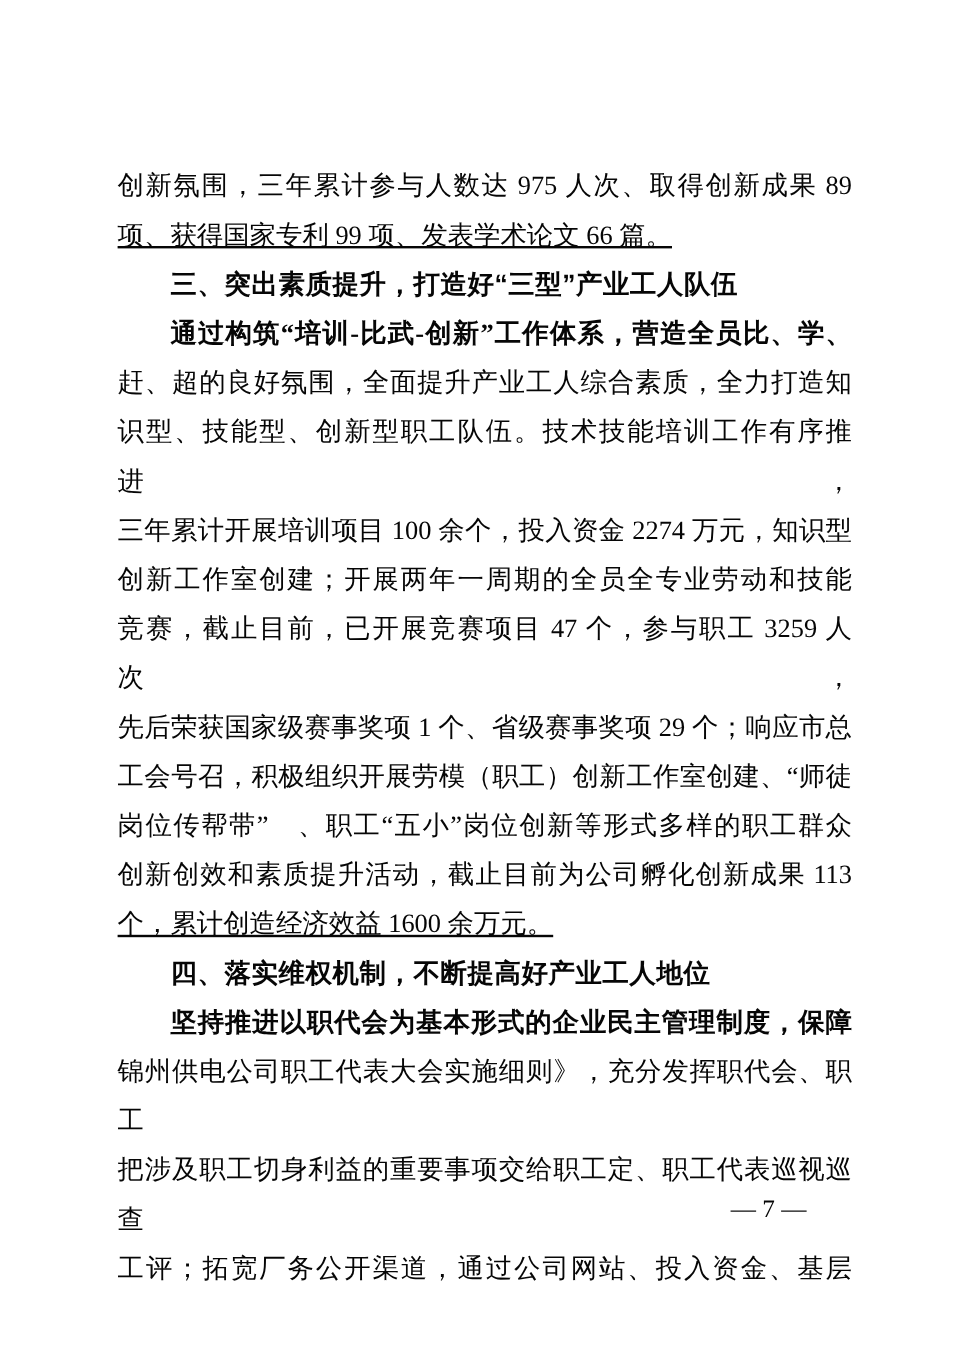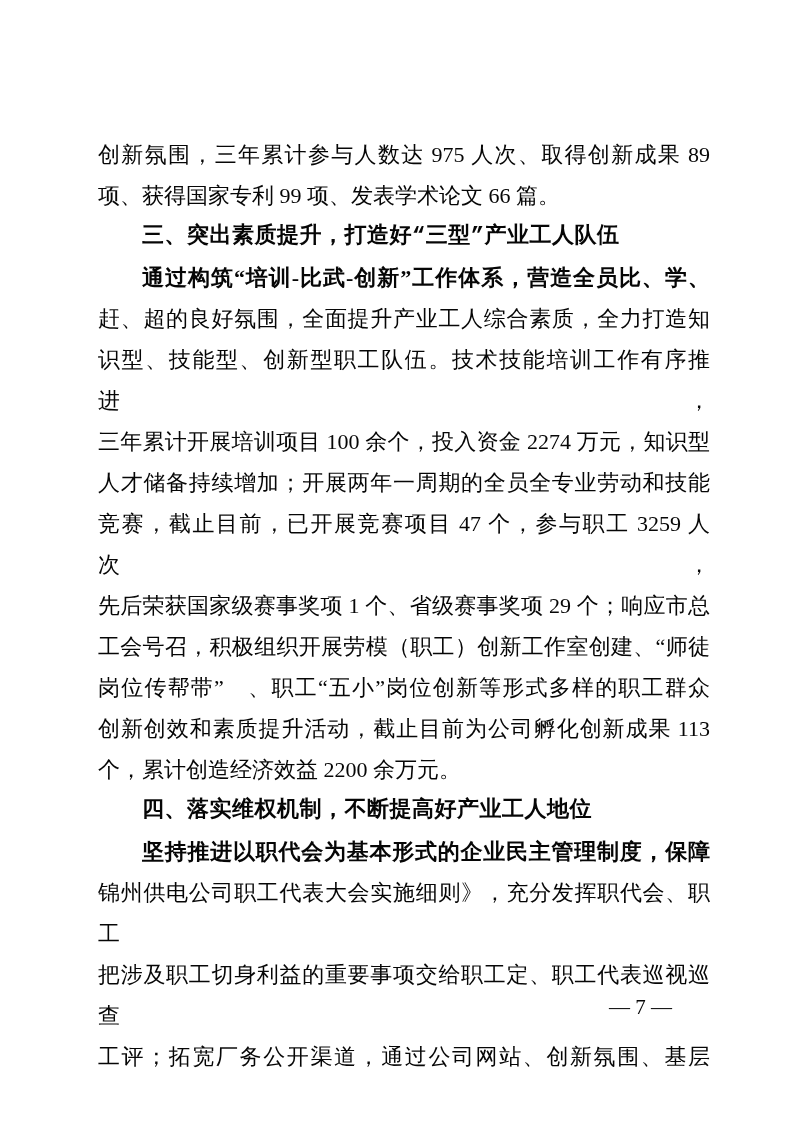--- a/index.html
+++ b/index.html
@@ -24,27 +24,28 @@
     font-family: "Liberation Serif", "DejaVu Serif", serif;
     font-size: 22px;
     line-height: 41px;
     color: #060606;
     text-align: justify;
     text-align-last: justify;
     white-space: normal;
   }
   .ln.endp {
     text-align-last: left;
+    text-decoration: underline;
   }
   .ln.ind {
     text-indent: 44px;
     font-weight: bold;
   }
   .ln.hd {
-    font-family: Liberation Mono, monospace;
+    font-family: Liberation Sans, sans-serif;
     font-weight: 700;
     text-align-last: left;
     letter-spacing: 0.5px;
   }
   .footer {
     position: absolute;
     top: 993px;
     right: 122px;
     font-family: "Liberation Serif", "DejaVu Serif", serif;
     font-size: 21px;
@@ -57,27 +58,27 @@
 
 <div class="page">
   <div class="content">
     <div class="ln">创新氛围，三年累计参与人数达 975 人次、取得创新成果 89</div>
     <div class="ln endp">项、获得国家专利 99 项、发表学术论文 66 篇。</div>
     <div class="ln hd ind">三、突出素质提升，打造好“三型”产业工人队伍</div>
     <div class="ln ind">通过构筑“培训-比武-创新”工作体系，营造全员比、学、</div>
     <div class="ln">赶、超的良好氛围，全面提升产业工人综合素质，全力打造知</div>
     <div class="ln">识型、技能型、创新型职工队伍。技术技能培训工作有序推进，</div>
     <div class="ln">三年累计开展培训项目 100 余个，投入资金 2274 万元，知识型</div>
-    <div class="ln">人才储备持续增加；开展两年一周期的全员全专业劳动和技能</div>
+    <div class="ln">创新工作室创建；开展两年一周期的全员全专业劳动和技能</div>
     <div class="ln">竞赛，截止目前，已开展竞赛项目 47 个，参与职工 3259 人次，</div>
     <div class="ln">先后荣获国家级赛事奖项 1 个、省级赛事奖项 29 个；响应市总</div>
     <div class="ln">工会号召，积极组织开展劳模（职工）创新工作室创建、“师徒</div>
     <div class="ln">岗位传帮带”　、职工“五小”岗位创新等形式多样的职工群众</div>
     <div class="ln">创新创效和素质提升活动，截止目前为公司孵化创新成果 113</div>
-    <div class="ln endp">个，累计创造经济效益 2200 余万元。</div>
+    <div class="ln endp">个，累计创造经济效益 1600 余万元。</div>
     <div class="ln hd ind">四、落实维权机制，不断提高好产业工人地位</div>
     <div class="ln ind">坚持推进以职代会为基本形式的企业民主管理制度，保障</div>
     <div class="ln">锦州供电公司职工代表大会实施细则》，充分发挥职代会、职工</div>
     <div class="ln">把涉及职工切身利益的重要事项交给职工定、职工代表巡视巡查</div>
-    <div class="ln">工评；拓宽厂务公开渠道，通过公司网站、创新氛围、基层</div>
+    <div class="ln">工评；拓宽厂务公开渠道，通过公司网站、投入资金、基层</div>
   </div>
   <div class="footer">— 7 —</div>
 </div>
 
 </body></html>

